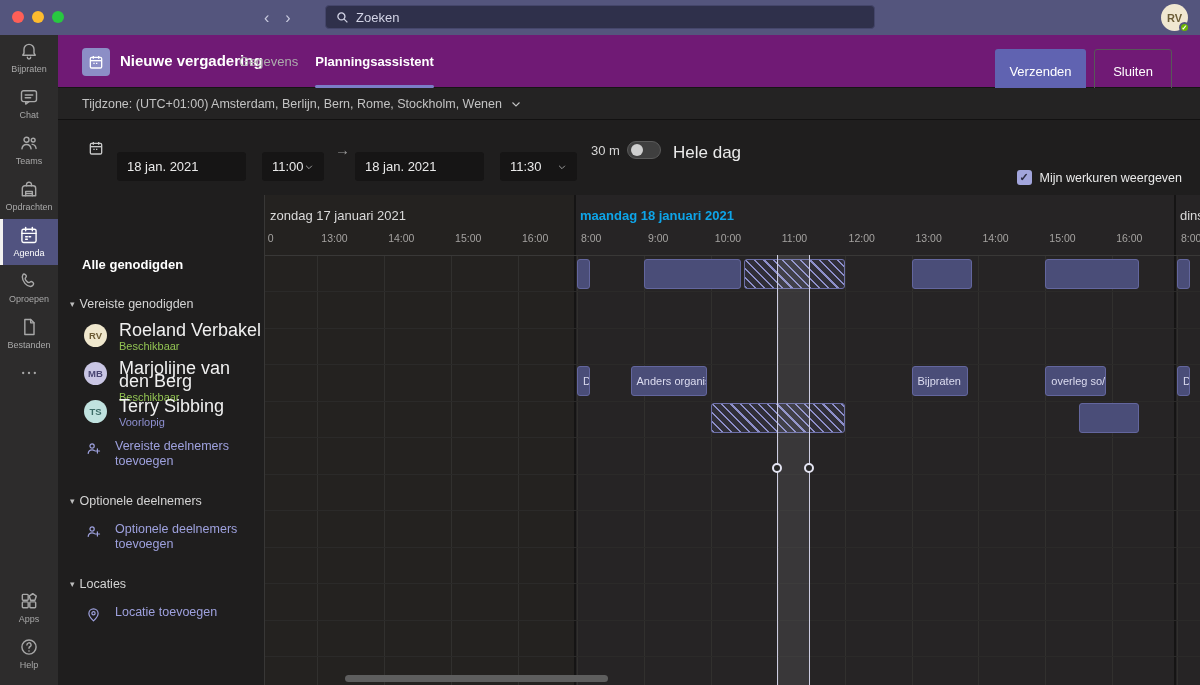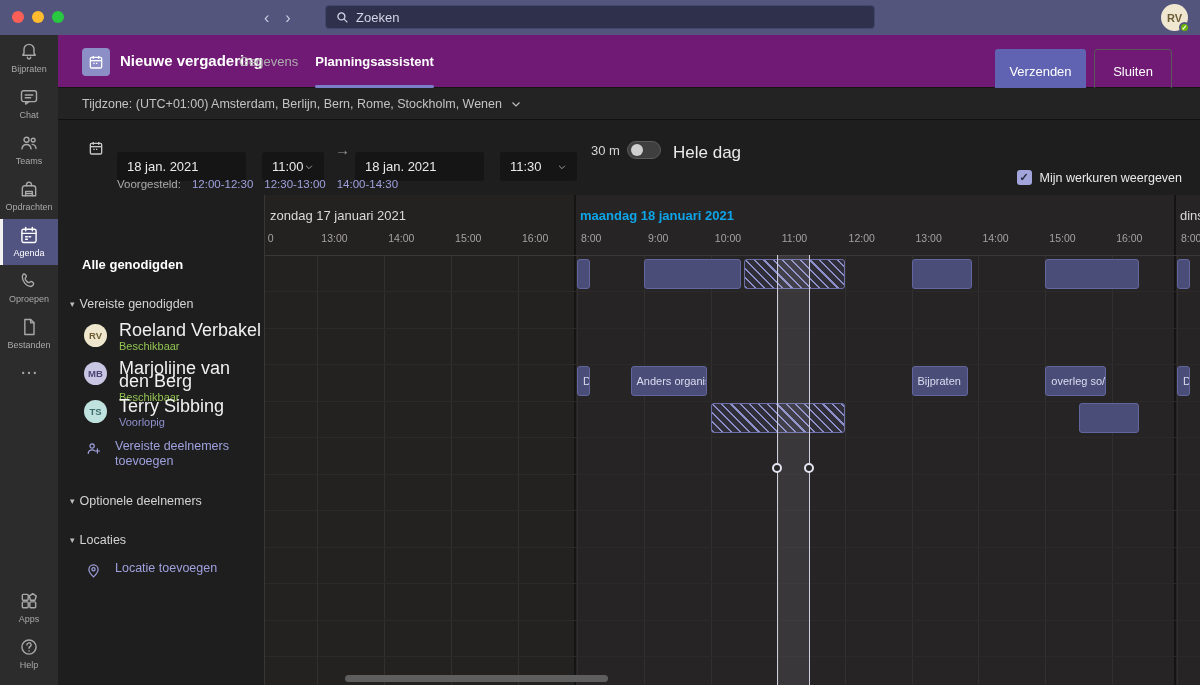--- a/index.html
+++ b/index.html
@@ -287,26 +287,20 @@
         <span>11:30</span>
       <svg class="chev" width="10" height="10" viewBox="0 0 24 24" fill="none" stroke="#9a9a9a" stroke-width="2.4">
           <polyline points="5,9 12,16 19,9"></polyline>
         </svg>
       </div>
     <div class="f-dur">30 m</div>
     <div class="toggle">
         <span class="knob"></span>
       </div>
     <div class="f-allday">Hele dag</div>
-    <div class="suggest">
-      <span class="cap">Voorgesteld:</span>
-      <span class="s">12:00-12:30</span>
-      <span class="s">12:30-13:00</span>
-      <span class="s">14:00-14:30</span>
-    </div>
     <div class="workhours">
       <span class="cbx">✓</span>
       <span class="lbl">Mijn werkuren weergeven</span>
     </div>
   </div>
 
   <div class="sched">
     <div class="panel" id="panel">
         <div class="panel-title">Alle genodigden</div>
         <div class="sec-hdr">
@@ -339,20 +333,29 @@
               <circle cx="10" cy="8.5" r="3"></circle>
               <path d="M4.5 19c.5-3.3 2.7-5 5.5-5 1.2 0 2.3.3 3.2.9"></path>
               <line x1="17.5" y1="12.5" x2="17.5" y2="18.5"></line>
               <line x1="14.5" y1="15.5" x2="20.5" y2="15.5"></line>
             </svg></span>
           <span class="txt">Vereiste deelnemers toevoegen</span>
         </div>
         <div class="sec-hdr">
           <span class="tri">▾</span>
           <span>Optionele deelnemers</span>
+        </div>
+        <div class="action">
+          <span><svg width="17" height="17" viewBox="0 0 24 24" fill="none" stroke="currentColor" stroke-width="1.7" stroke-linecap="round" stroke-linejoin="round">
+              <circle cx="10" cy="8.5" r="3"></circle>
+              <path d="M4.5 19c.5-3.3 2.7-5 5.5-5 1.2 0 2.3.3 3.2.9"></path>
+              <line x1="17.5" y1="12.5" x2="17.5" y2="18.5"></line>
+              <line x1="14.5" y1="15.5" x2="20.5" y2="15.5"></line>
+            </svg></span>
+          <span class="txt">Optionele deelnemers toevoegen</span>
         </div>
         <div class="sec-hdr">
           <span class="tri">▾</span>
           <span>Locaties</span>
         </div>
         <div class="action">
           <span><svg width="17" height="17" viewBox="0 0 24 24" fill="none" stroke="currentColor" stroke-width="1.7" stroke-linecap="round" stroke-linejoin="round">
               <path d="M12 21s-6.5-6.2-6.5-10.5a6.5 6.5 0 0 1 13 0C18.5 14.8 12 21 12 21z"></path>
               <circle cx="12" cy="10.3" r="2.3"></circle>
             </svg></span>

